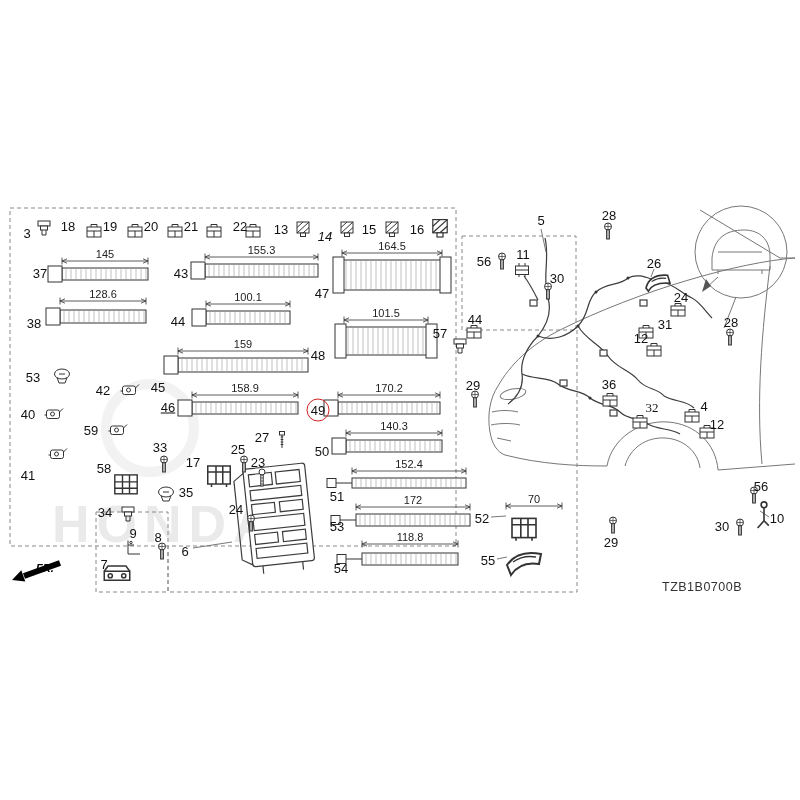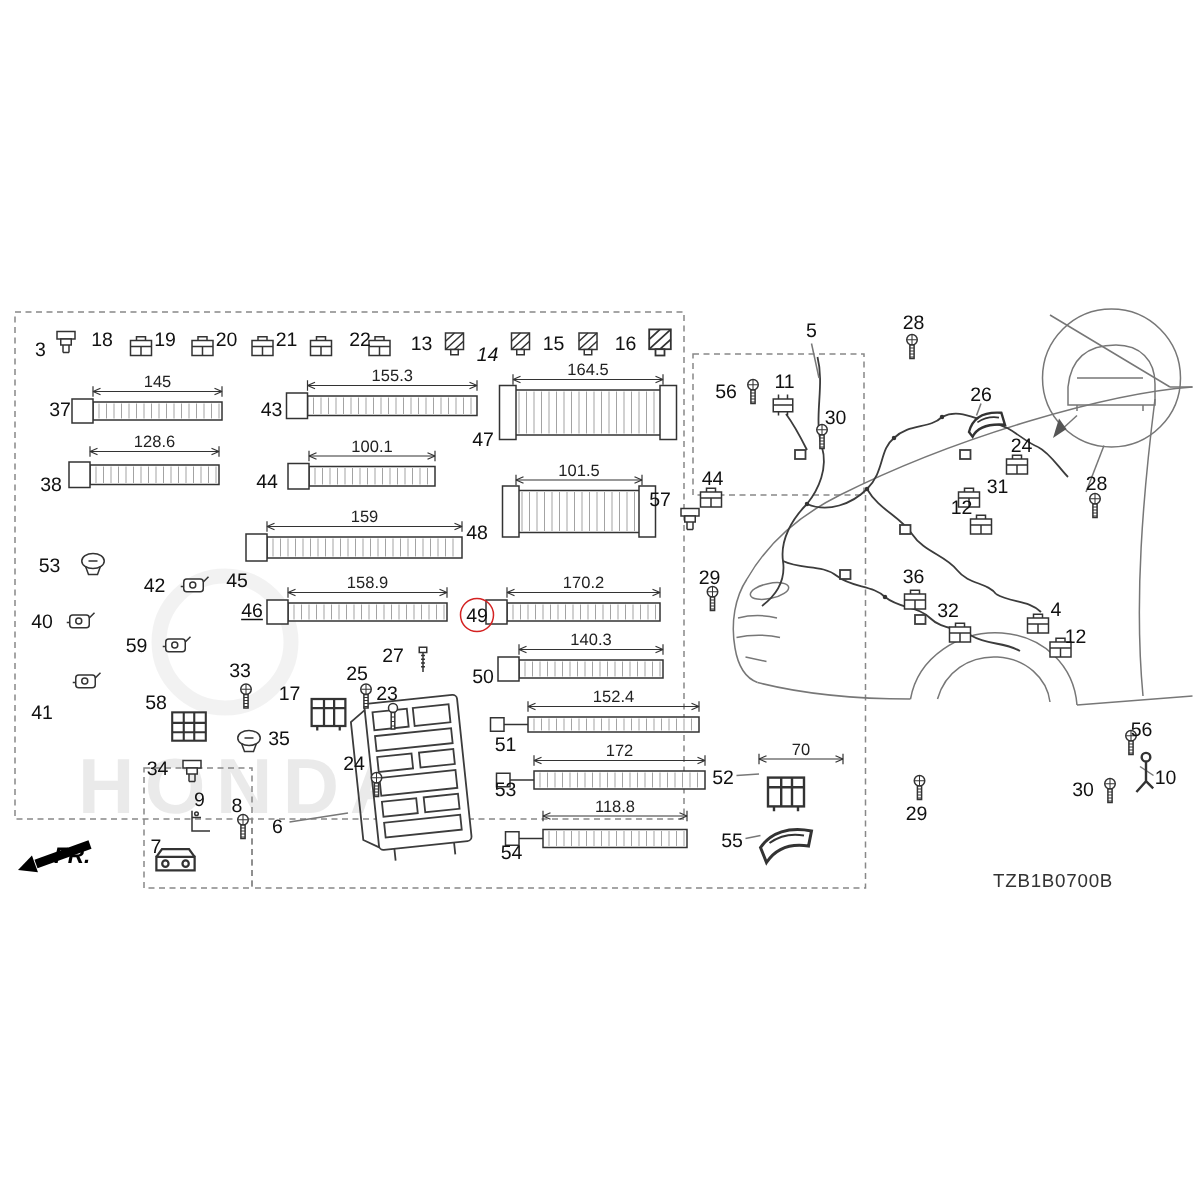--- a/index.html
+++ b/index.html
@@ -13,21 +13,21 @@
               display:flex;align-items:center;justify-content:center;}
   .dash{stroke:#888;fill:none;stroke-dasharray:4 3;stroke-width:1;}
   .thin{stroke:#777;fill:none;stroke-width:1;}
   .mid{stroke:#3c3c3c;fill:none;stroke-width:1.2;}
   text.dim{font-family:"Liberation Sans",sans-serif;font-size:11px;fill:#222;stroke:none;}
   text.wm{font-family:"Liberation Sans",sans-serif;font-weight:bold;font-size:52px;
           fill:rgba(80,80,80,0.12);letter-spacing:7px;stroke:none;}
   #part-code{position:absolute;left:662px;top:580px;font-size:12.5px;color:#333;
              letter-spacing:.5px;}
   #fr-label{position:absolute;left:36px;top:562px;font-weight:bold;font-style:italic;
-            font-size:15px;color:#000;}
+            font-size:11px;color:#000;}
 </style>
 </head>
 <body>
 
 <div id="stage" style="--hl: #d42222;">
 
   <svg id="art" width="800" height="800" viewBox="0 0 800 800">
     <defs>
       <symbol id="sym-clip" viewBox="0 0 20 20">
         <rect x="4" y="3" width="12" height="5" fill="#fff"></rect>
@@ -721,21 +721,21 @@
       <span class="callout" style="left: 557px; top: 278px;">30</span>
       <span class="callout" style="left: 541px; top: 220px;">5</span>
       <span class="callout" style="left: 473px; top: 385px;">29</span>
       <span class="callout" style="left: 609px; top: 384px;">36</span>
       <span class="callout" style="left: 654px; top: 263px;">26</span>
       <span class="callout" style="left: 609px; top: 215px;">28</span>
       <span class="callout" style="left: 681px; top: 297px;">24</span>
       <span class="callout" style="left: 731px; top: 322px;">28</span>
       <span class="callout" style="left: 665px; top: 324px;">31</span>
       <span class="callout" style="left: 641px; top: 338px;">12</span>
-      <span class="callout" style="left: 632px; top: 407px;">32</span>
+      <span class="callout" style="left: 652px; top: 407px; font-family: Liberation Serif, serif;">32</span>
       <span class="callout" style="left: 704px; top: 406px;">4</span>
       <span class="callout" style="left: 717px; top: 424px;">12</span>
       <span class="callout" style="left: 761px; top: 486px;">56</span>
       <span class="callout" style="left: 777px; top: 518px;">10</span>
       <span class="callout" style="left: 722px; top: 526px;">30</span>
       <span class="callout" style="left: 611px; top: 542px;">29</span>
     </div>
 
   <div id="part-code">TZB1B0700B</div>
   <span id="fr-label">FR.</span>

